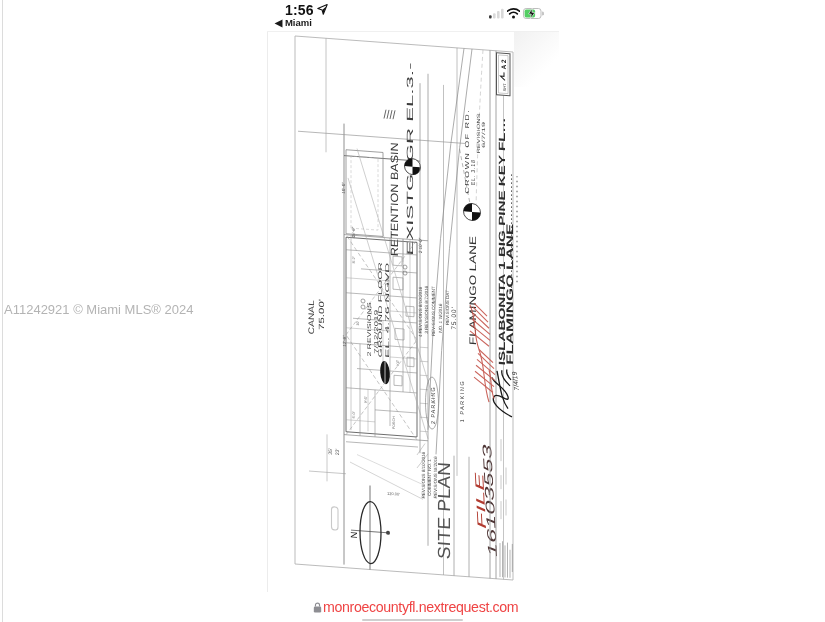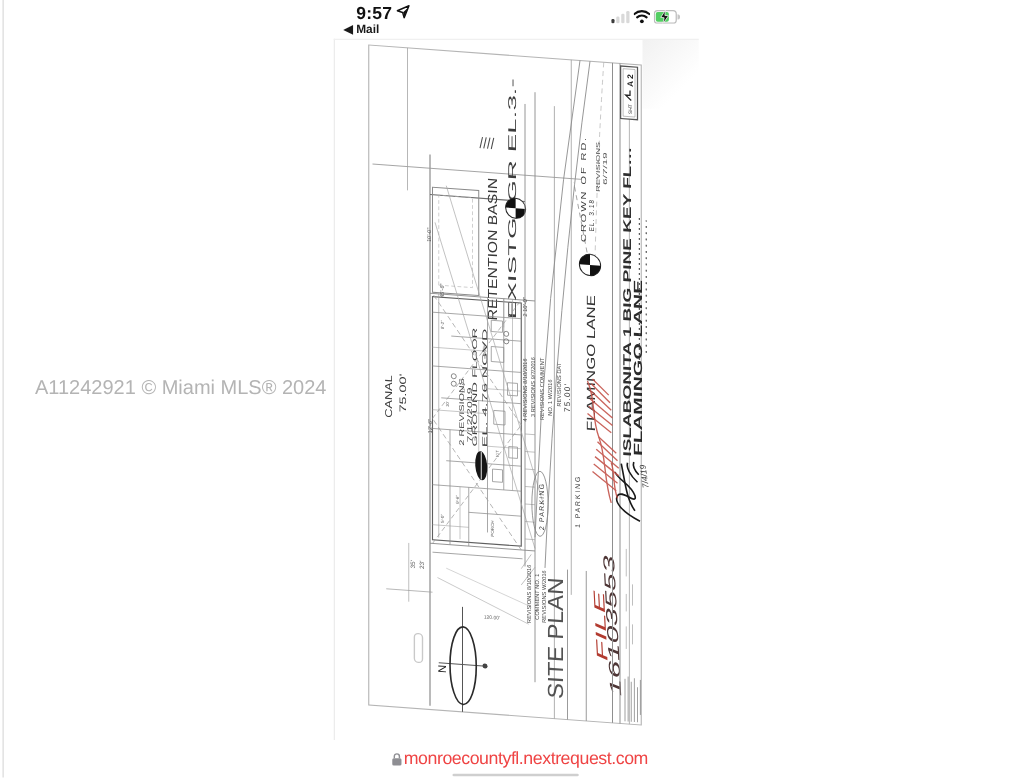--- a/index.html
+++ b/index.html
@@ -4,28 +4,28 @@
 <style>
   html,body{margin:0;padding:0;background:#ffffff;width:825px;height:622px;overflow:hidden;
     font-family:"Liberation Sans", sans-serif;}
   .abs{position:absolute;}
 </style>
 </head>
 <body>
 
 <div class="abs" style="left:2px;top:0;width:1px;height:622px;background:#dcdcdc;"></div>
 
-<div class="abs" style="left:285px;top:2px;font-size:14px;font-weight:bold;color:#111;letter-spacing:0.2px;">9:57</div>
+<div class="abs" style="left:285px;top:2px;font-size:14px;font-weight:bold;color:#111;letter-spacing:0.2px;">1:56</div>
 
 <svg class="abs" style="left:317px;top:4px;" width="11" height="11" viewBox="0 0 11 11">
   <path d="M10.2 0.6 L6.3 10.3 L5.1 6.0 L0.8 4.6 Z" fill="none" stroke="#111" stroke-width="1.1" stroke-linejoin="round"></path>
   <path d="M9.4 2.2 L6.4 9.2 L5.5 5.8 Z" fill="#111"></path>
 </svg>
 
-<div class="abs" style="left:275px;top:17px;font-size:9.5px;font-weight:bold;color:#1a1a1a;">◀ Mail</div>
+<div class="abs" style="left:275px;top:17px;font-size:9.5px;font-weight:bold;color:#1a1a1a;">◀ Miami</div>
 
 <svg class="abs" style="left:489px;top:8px;" width="15" height="11" viewBox="0 0 15 11">
   <rect x="0" y="7.2" width="2.6" height="3.4" rx="1" fill="#3c3c3c"></rect>
   <rect x="4.0" y="5.2" width="2.6" height="5.4" rx="1" fill="#d9d9d9"></rect>
   <rect x="8.0" y="3.0" width="2.6" height="7.6" rx="1" fill="#d9d9d9"></rect>
   <rect x="12.0" y="0.8" width="2.6" height="9.8" rx="1" fill="#d9d9d9"></rect>
 </svg>
 
 <svg class="abs" style="left:507px;top:8px;" width="13" height="11" viewBox="0 0 13 11">
   <path d="M0.5 3.2 A9 9 0 0 1 12.5 3.2" fill="none" stroke="#111" stroke-width="1.7" stroke-linecap="round"></path>
@@ -33,21 +33,21 @@
   <circle cx="6.5" cy="9" r="1.5" fill="#111"></circle>
 </svg>
 
 <svg class="abs" style="left:523px;top:8px;" width="21" height="11" viewBox="0 0 21 11">
   <rect x="0.5" y="0.5" width="17.5" height="10" rx="2.6" fill="none" stroke="#bdbdbd" stroke-width="1"></rect>
   <path d="M19 3.4 A 2.1 2.1 0 0 1 19 7.6 Z" fill="#c6c6c6"></path>
   <rect x="1.6" y="1.6" width="10.5" height="7.8" rx="1.6" fill="#53ce63"></rect>
   <path d="M9.3 0.2 L5.6 5.9 L8.3 6.2 L7.4 10.8 L11.8 4.6 L8.9 4.3 Z" fill="#111" stroke="#fff" stroke-width="0.6"></path>
 </svg>
 
-<div class="abs" style="left:4px;top:302px;font-size:16px;color:#b4b4b4;padding-left:24px;">A11242921 © Miami MLS® 2024</div>
+<div class="abs" style="left:4px;top:302px;font-size:13px;color:#b4b4b4;">A11242921 © Miami MLS® 2024</div>
 
 <div class="abs" style="left:267px;top:31px;width:1px;height:561px;background:#ececec;"></div>
 
 <div class="abs" style="left:267px;top:31px;width:292px;height:1px;background:#f0f0f0;"></div>
 
 <div class="abs" style="left:514px;top:32px;width:45px;height:55px;background:linear-gradient(135deg,#f1f1f1,#ffffff 70%);"></div>
 
 <svg class="abs" style="left:0;top:0;" width="825" height="622" viewBox="0 0 825 622">
 <g transform="translate(295,36) skewY(4.2)">
 <g transform="translate(0,528) rotate(-90)">

